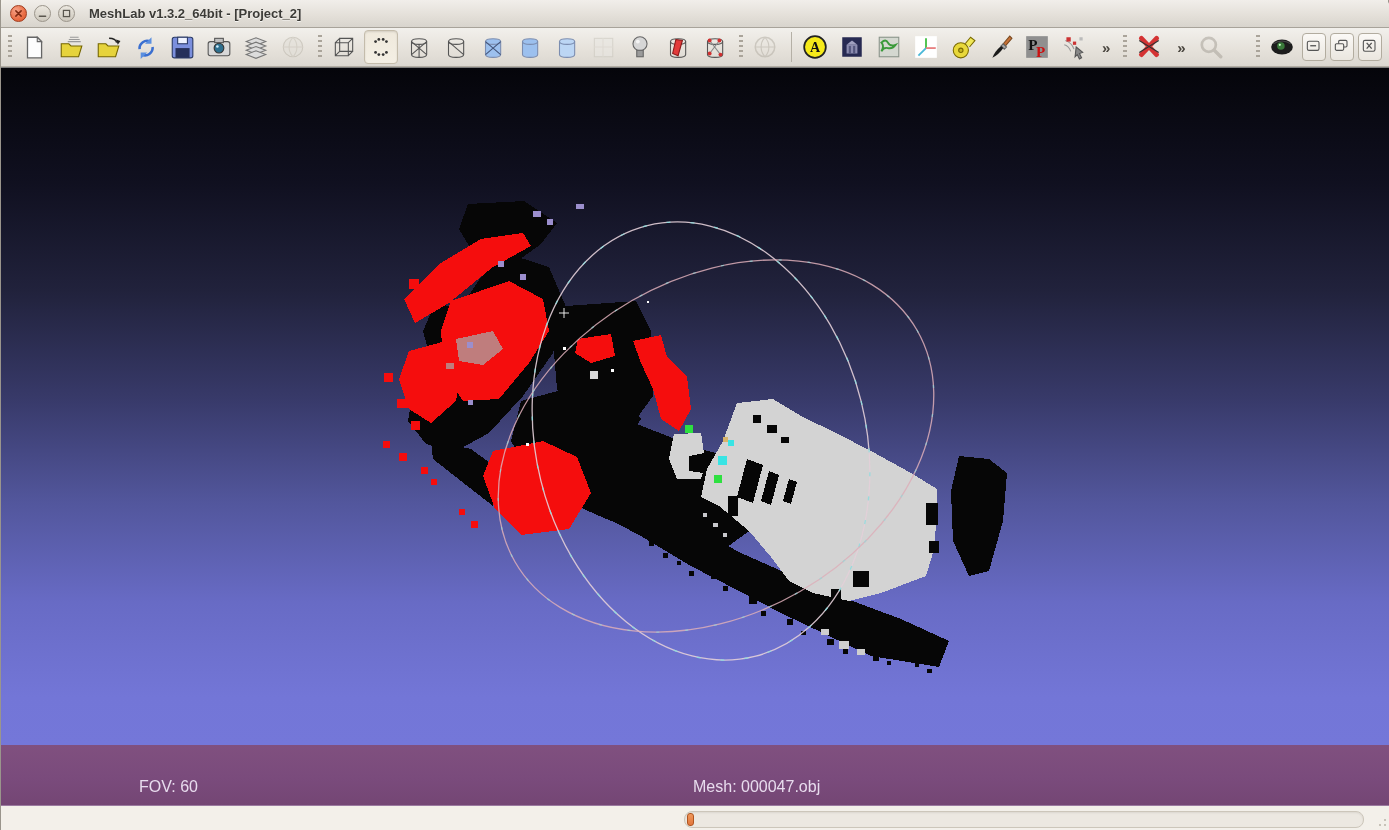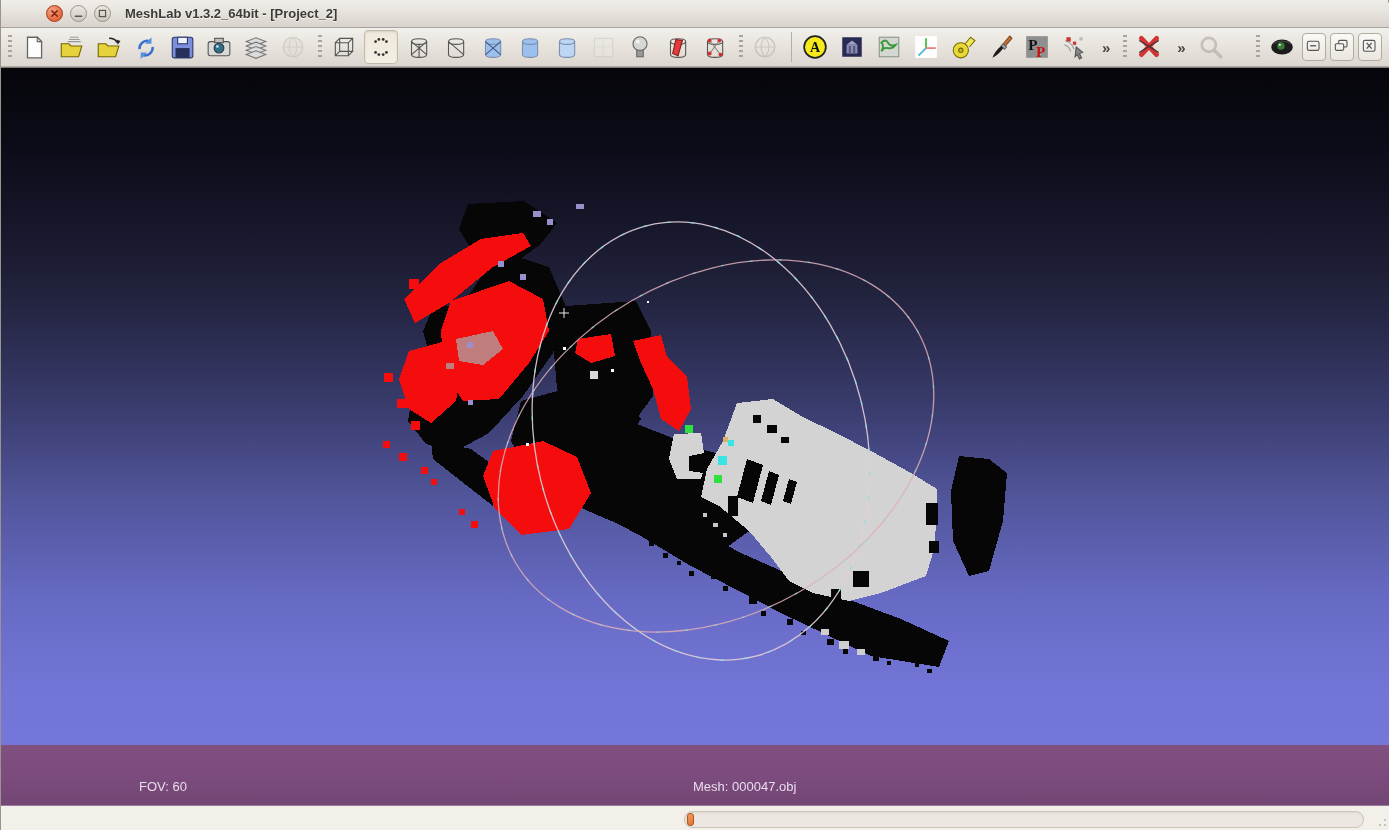--- a/index.html
+++ b/index.html
@@ -4,21 +4,21 @@
 <style>
   html,body{margin:0;padding:0;}
   body{width:1389px;height:830px;position:relative;overflow:hidden;
        font-family:"Liberation Sans",sans-serif;background:#f2efe9;}
   .window{position:absolute;inset:0;border-left:1px solid #9a958c;border-right:1px solid #9a958c;box-sizing:border-box;}
 
   
   .titlebar{position:absolute;left:0;top:0;width:1389px;height:28px;
     background:linear-gradient(180deg,#f1eeea 0%,#e3dfd8 60%,#d8d4cd 100%);
     border-bottom:1px solid #a8a39a;border-radius:7px 7px 0 0;
-    display:flex;align-items:center;box-sizing:border-box;padding-left:36px;}
+    display:flex;align-items:center;box-sizing:border-box;}
   .winbtn{width:17px;height:17px;border-radius:50%;margin-left:7px;position:relative;
     border:1px solid #9a948a;background:linear-gradient(180deg,#ece8e0,#cdc8bd);box-sizing:border-box;cursor:default;}
   .winbtn.close{background:radial-gradient(circle at 35% 30%,#f6a389,#e96e45 60%,#d9572e);border-color:#a03a1c;margin-left:9px;}
   .winbtn svg{position:absolute;inset:0;}
   .title-text{font-size:13px;font-weight:bold;color:#3c3b37;margin-left:14px;
     text-shadow:0 1px 0 rgba(255,255,255,.7);}
 
   
   .toolbar{position:absolute;left:0;top:28px;width:1389px;height:39px;
     background:linear-gradient(180deg,#f2f0ec 0%,#e6e2db 55%,#dbd7d0 100%);
@@ -42,21 +42,21 @@
   
   .viewport{position:absolute;left:0;top:67px;width:1389px;height:678px;
     border-top:1px solid #7e7e7e;box-sizing:border-box;
     background:linear-gradient(180deg,#05050a 0%,#101020 17%,#21223c 33%,#383a6a 49%,#52569c 64%,#686bc5 79%,#7376d7 93%,#7477d9 100%);}
   .viewport svg{position:absolute;inset:0;}
 
   
   .statusbar{position:absolute;left:0;top:745px;width:1389px;height:61px;
     background:linear-gradient(180deg,#80507f 0%,#7a4b7c 55%,#744674 100%);
     border-bottom:1px solid #9b7aa0;box-sizing:border-box;overflow:hidden;
-    color:#e8dcee;font-size:13px;}
+    color:#e8dcee;font-size:16px;}
   .status-col{position:absolute;top:4px;line-height:15px;white-space:pre;}
   .status-col.left{left:138px;}
   .status-col.mid{left:692px;}
 
   
   .bottombar{position:absolute;left:0;top:806px;width:1389px;height:24px;background:#f3f0ea;}
   .progress-trough{position:absolute;left:683px;top:5px;width:680px;height:17px;border-radius:8px;
     background:#ece8e1;border:1px solid #ccc6ba;box-sizing:border-box;box-shadow:inset 0 1px 2px rgba(0,0,0,.08);}
   .progress-chunk{position:absolute;left:2px;top:1px;height:13px;border-radius:3px;
     border:1px solid #b05520;box-sizing:border-box;}

